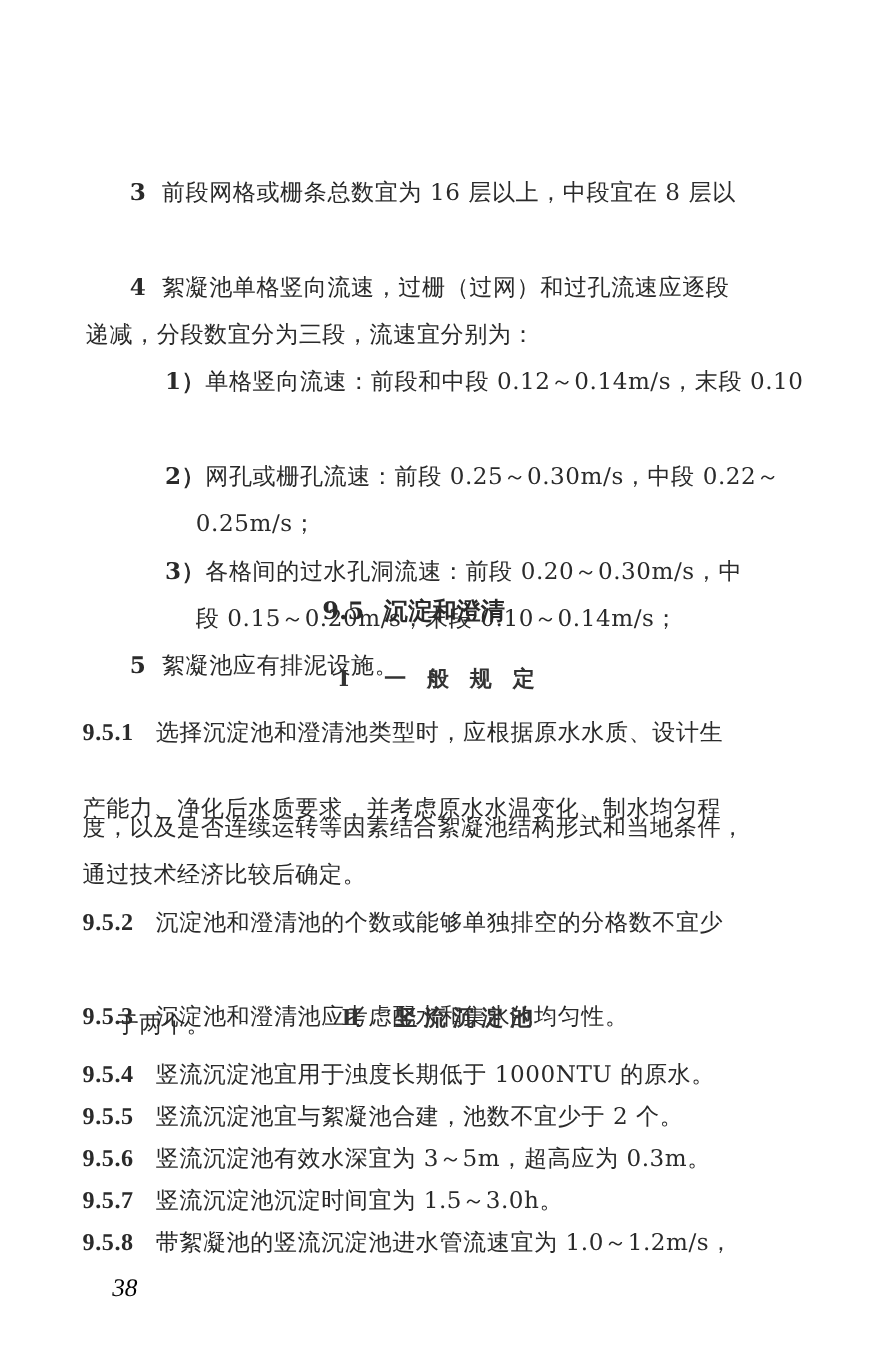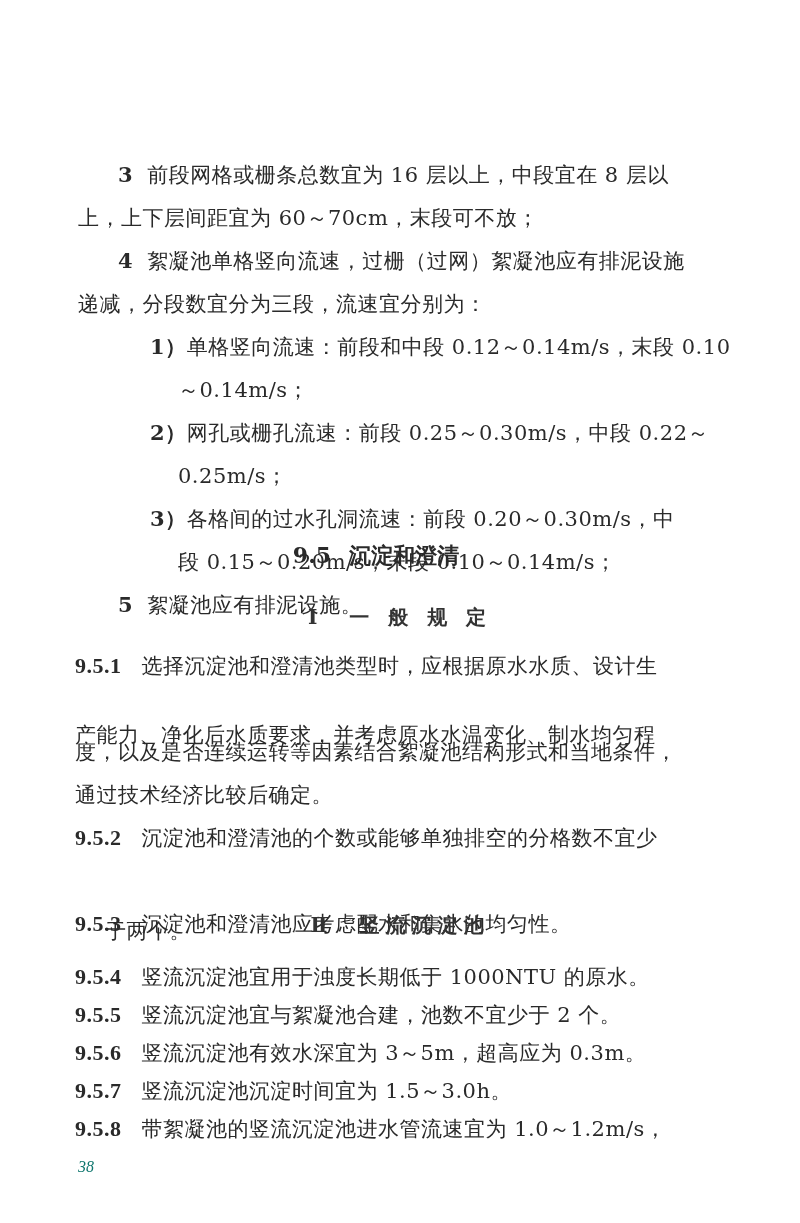--- a/index.html
+++ b/index.html
@@ -11,47 +11,41 @@
   .page { position:absolute; left:0; top:0; width:800px; height:1223px; }
   .line {
     position:absolute; font-size:21px; line-height:30px; white-space:nowrap;
     letter-spacing:0.5px;
   }
   .num { font-weight:bold; margin-right:14px; }
   .clause { font-weight:bold; margin-right:20px; font-family:Liberation Serif, serif; font-size:22px;text-align:right; }
   .sub { font-weight:bold; }
   .heading { position:absolute; font-size:22px; font-weight:bold; width:752px; text-align:center; }
   .subhead { position:absolute; font-size:20px; width:800px; text-align:center; letter-spacing:6px; color:#333;font-weight:bold; }
-  .pageno { position:absolute; left:78px; top:1133px; font-size:16px; font-style:italic; color:#0f766e; font-family:"Liberation Serif", serif; }
+  .pageno { position:absolute; left:102px; top:1133px; font-size:23px; font-style:italic; color:#000000; font-family:"Liberation Serif", serif; }
 </style>
 </head>
 <body>
 
 <div class="page">
 
 
   <div class="line" style="left:118px;top:160px;">
     <span class="num">3</span><span>前段网格或栅条总数宜为 16 层以上，中段宜在 8 层以</span>
   </div>
-  <div class="line" style="left:78px;top:203px;">
-    <span>上，上下层间距宜为 60～70cm，末段可不放；</span>
-  </div>
 
   <div class="line" style="left:118px;top:246px;">
-    <span class="num">4</span><span>絮凝池单格竖向流速，过栅（过网）絮凝池应有排泥设施</span>
+    <span class="num">4</span><span>絮凝池单格竖向流速，过栅（过网）和过孔流速应逐段</span>
   </div>
   <div class="line" style="left:78px;top:289px;">
     <span>递减，分段数宜分为三段，流速宜分别为：</span>
   </div>
 
   <div class="line" style="left:150px;top:332px;">
     <span class="sub">1）</span><span>单格竖向流速：前段和中段 0.12～0.14m/s，末段 0.10</span>
-  </div>
-  <div class="line" style="left:178px;top:375px;">
-    <span>～0.14m/s；</span>
   </div>
 
   <div class="line" style="left:150px;top:418px;">
     <span class="sub">2）</span><span>网孔或栅孔流速：前段 0.25～0.30m/s，中段 0.22～</span>
   </div>
   <div class="line" style="left:178px;top:461px;text-align:right;">
     <span>0.25m/s；</span>
   </div>
 
   <div class="line" style="left:150px;top:504px;">

